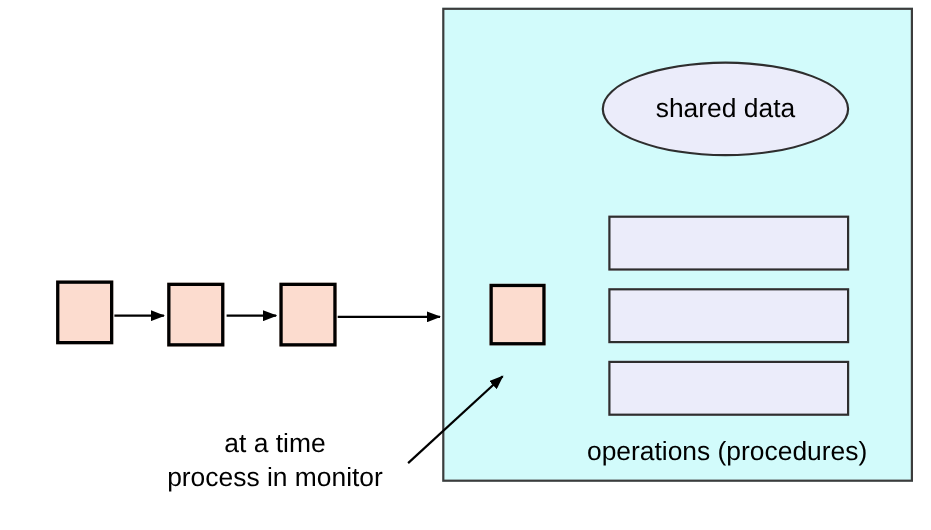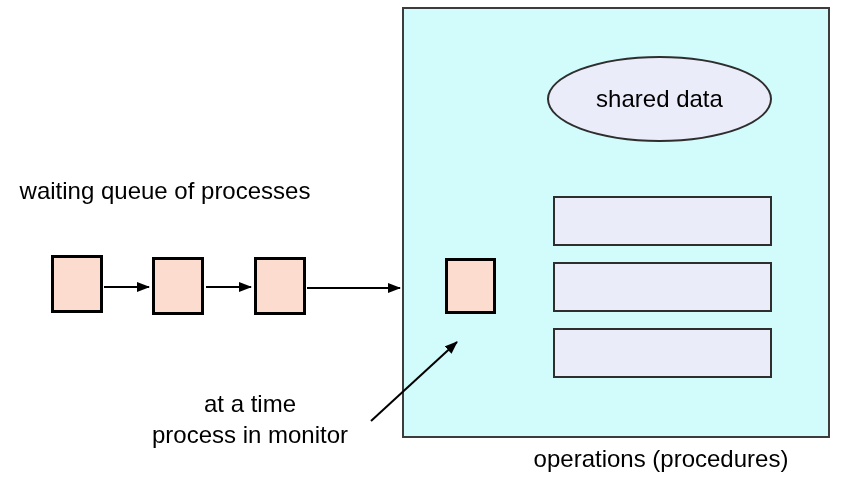--- a/index.html
+++ b/index.html
@@ -60,21 +60,21 @@
   .process-box.q3 { left: 254px; top: 257px; }
   .process-box.inside { left: 445px; top: 258px; width: 51px; height: 56px; }
   .label {
     position: absolute;
     font-size: 24px;
     line-height: 30px;
     text-align: center;
     white-space: nowrap;
   }
   .waiting-label { left: 5px; top: 176px; width: 320px; }
-  .operations-label { left: 521px; top: 396px; width: 280px; margin-top: 48px; }
+  .operations-label { left: 521px; top: 396px; width: 280px; }
   .atmost-label { left: 120px; top: 388px; width: 260px; line-height: 31px; }
   svg.arrows {
     position: absolute;
     left: 0; top: 0;
     pointer-events: none;
   }
   svg.arrows line { stroke: var(--arrow, #000000); stroke-width: 2; }
   svg.arrows .arrowhead-fill { fill: var(--arrow, #000000); }
 </style>
 </head>
@@ -88,21 +88,20 @@
     <span>shared data</span>
   </div>
 
   <div class="op-rect r1"></div>
   <div class="op-rect r2"></div>
   <div class="op-rect r3"></div>
 
   <div class="label operations-label">operations (procedures)</div>
 
   <div class="label waiting-label">
-    <div>waiting queue of processes</div>
   </div>
 
   <div class="process-box q1"></div>
   <div class="process-box q2"></div>
   <div class="process-box q3"></div>
 
   <div class="process-box inside"></div>
 
   <div class="label atmost-label">
     <div>at a time</div>

